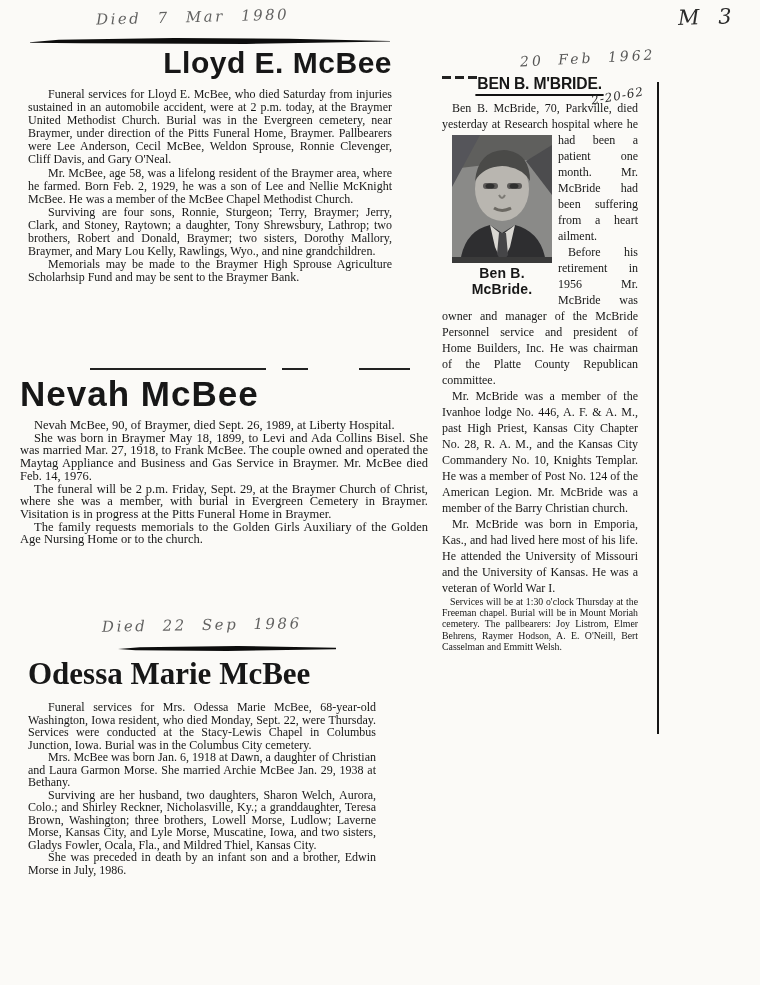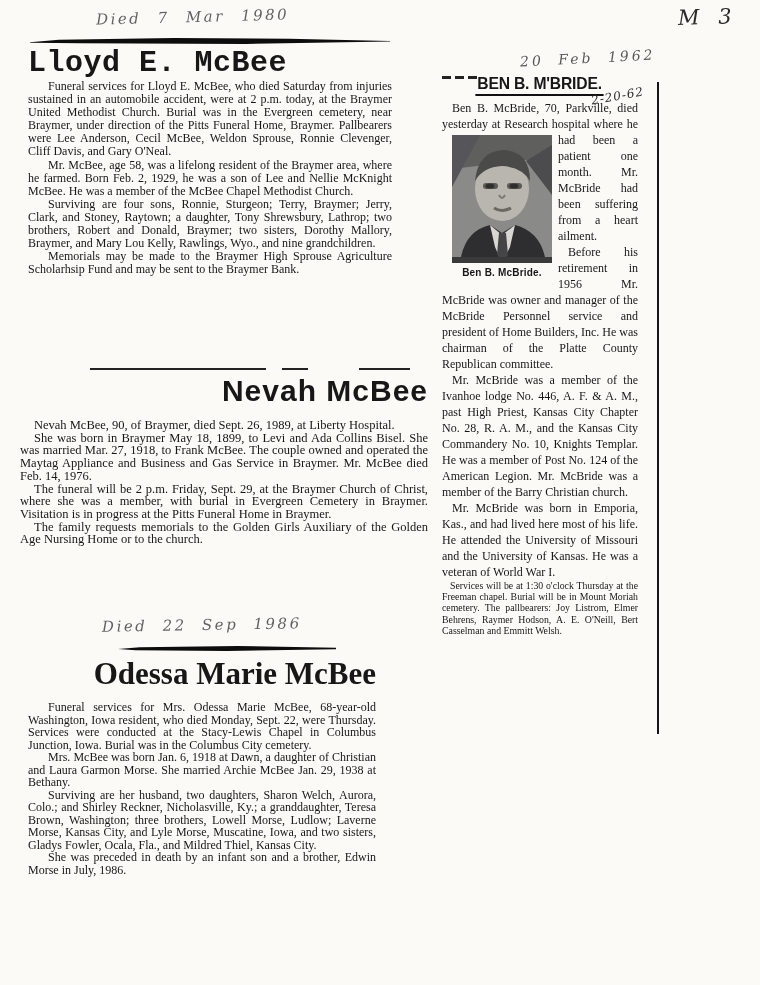--- a/index.html
+++ b/index.html
@@ -39,29 +39,29 @@
   }
   .col-rule{
     position:absolute;left:657px;top:82px;width:2px;height:652px;background:#161616;
   }
   
   .clip{position:absolute;}
   .clip p{margin:0;text-align:justify;text-indent:20px;}
   h1,h2{margin:0;font-weight:bold;}
   
   .clip-lloyd{left:28px;top:46px;width:364px;}
-  .clip-lloyd h1{font-size:30px;text-align:left;font-family:Liberation Mono, monospace;letter-spacing:.5px;margin-bottom:0;}
+  .clip-lloyd h1{font-size:30px;text-align:right;font-family:Liberation Sans, sans-serif;letter-spacing:.5px;margin-bottom:8px;}
   .clip-lloyd p{font-size:12px;line-height:13.1px;}
   
   .clip-nevah{left:20px;top:374px;width:408px;}
-  .clip-nevah h1{font-size:30px;text-align:right;font-family:"Liberation Sans",sans-serif;letter-spacing:1px;margin-bottom:11px;}
+  .clip-nevah h1{font-size:35px;text-align:left;font-family:"Liberation Sans",sans-serif;letter-spacing:1px;margin-bottom:5px;}
   .clip-nevah p{font-size:12.5px;line-height:12.7px;text-indent:14px;}
   
   .clip-odessa{left:28px;top:656px;width:348px;}
-  .clip-odessa h1{font-size:31px;text-align:right;font-family:"Liberation Serif",serif;margin-bottom:9px;}
+  .clip-odessa h1{font-size:31px;text-align:left;font-family:"Liberation Serif",serif;margin-bottom:9px;}
   .clip-odessa p{font-size:12px;line-height:12.5px;}
   
   .clip-mcbride{left:442px;top:74px;width:196px;}
   .mb-head{position:relative;text-align:center;margin-bottom:4px;}
   .mb-dash-frag{position:absolute;left:0;top:2px;width:36px;height:3px;
     background:repeating-linear-gradient(90deg,#222 0 9px,transparent 9px 13px);}
   .mb-head h2{
     display:inline-block;font-family:"Liberation Sans",sans-serif;font-size:16.5px;
     letter-spacing:-.2px;transform:scaleX(.95);border-bottom:2px solid #111;padding:0 2px 1px 2px;
   }
@@ -71,21 +71,21 @@
     transform:rotate(-10deg);letter-spacing:1px;white-space:nowrap;
   }
   .clip-mcbride p{font-size:12px;line-height:16px;text-indent:10px;}
   .clip-mcbride p.small{font-size:9.8px;line-height:11.2px;text-indent:8px;}
   .mb-photo{
     float:left;width:100px;margin:3px 6px 2px 10px;display:block;
   }
   .mb-photo svg{display:block;width:100px;height:128px;}
   .mb-photo-caption{
     display:block;font-family:"Liberation Sans",sans-serif;font-weight:bold;
-    font-size:10px;text-align:center;margin-top:2px;letter-spacing:.2px;text-indent:0;
+    font-size:14px;text-align:center;margin-top:2px;letter-spacing:.2px;text-indent:0;
   }
 </style>
 </head>
 <body>
 
 <div class="page">
 
   <span class="hw hw-lloyd">Died 7 Mar 1980</span>
   <span class="hw hw-pagenum">M 3</span>
   <span class="hw hw-odessa">Died 22 Sep 1986</span>

